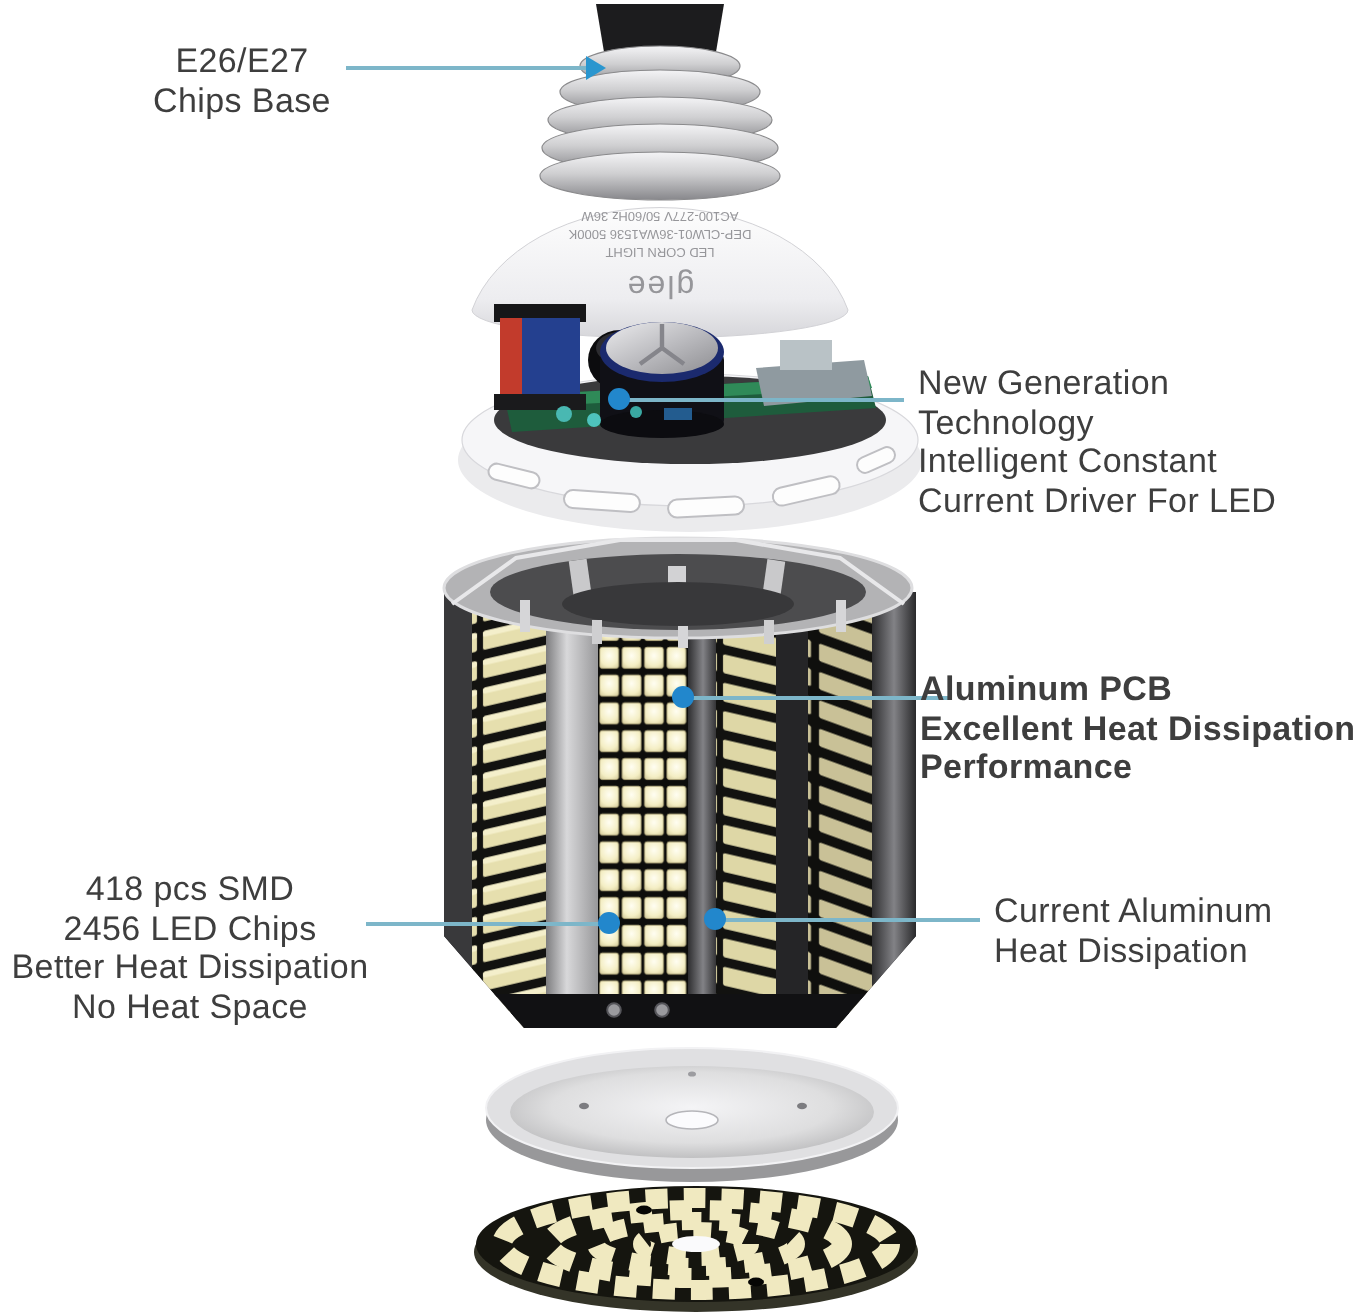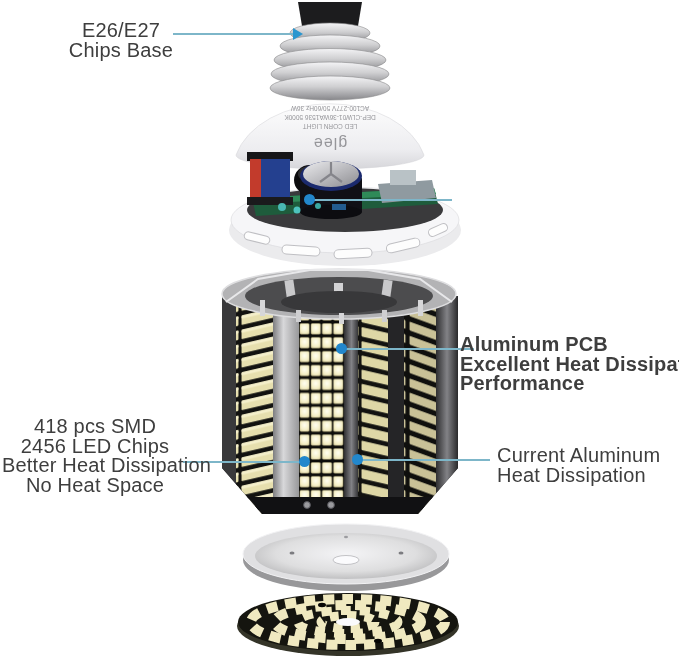--- a/index.html
+++ b/index.html
@@ -3,21 +3,21 @@
 <meta charset="utf-8">
 <style>
   html,body{margin:0;padding:0;background:#ffffff;}
   .stage{
     position:relative;width:679px;height:657px;background:#ffffff;overflow:hidden;
     font-family:"Liberation Sans",sans-serif;
   }
   .stage svg{position:absolute;left:0;top:0;}
   svg text{font-family:"Liberation Sans",sans-serif;}
   .ann{
-    position:absolute;color:#3e3e3e;font-size:20px;line-height:19.5px;
+    position:absolute;color:#3e3e3e;font-size:17px;line-height:19.5px;
     white-space:nowrap;letter-spacing:0.2px;
   }
   .ann.center{text-align:center;}
   .leader{position:absolute;height:2px;background:#7db6c9;}
   .dot{position:absolute;width:11px;height:11px;border-radius:50%;background:#2287cc;}
   .arrow-right{
     position:absolute;width:0;height:0;
     border-left:10px solid #2a96cf;border-top:6px solid transparent;border-bottom:6px solid transparent;
   }
 </style>
@@ -204,28 +204,34 @@
   <div class="dot" style="left:299px;top:456px;"></div>
 
   <div class="leader" style="left:358px;top:459px;width:132px;"></div>
   <div class="dot" style="left:352px;top:454px;"></div>
 
   <div class="ann center" style="left:55px;top:21px;width:132px;">
     <div>E26/E27</div>
     <div>Chips Base</div>
   </div>
 
+  <div class="ann" style="left:459px;top:182px;width:215px;">
+    <div>New Generation</div>
+    <div>Technology</div>
+    <div>Intelligent Constant</div>
+    <div>Current Driver For LED</div>
+  </div>
 
   <div class="ann" style="left:460px;top:335px;width:200px;font-weight:bold;">
     <div>Aluminum PCB</div>
     <div>Excellent Heat Dissipation</div>
     <div>Performance</div>
   </div>
 
-  <div class="ann center" style="left:2px;top:417px;width:186px;">
+  <div class="ann center" style="left:2px;top:435px;width:186px;">
     <div>418 pcs SMD</div>
     <div>2456 LED Chips</div>
     <div>Better Heat Dissipation</div>
     <div>No Heat Space</div>
   </div>
 
   <div class="ann" style="left:497px;top:446px;width:180px;">
     <div>Current Aluminum</div>
     <div>Heat Dissipation</div>
   </div>

